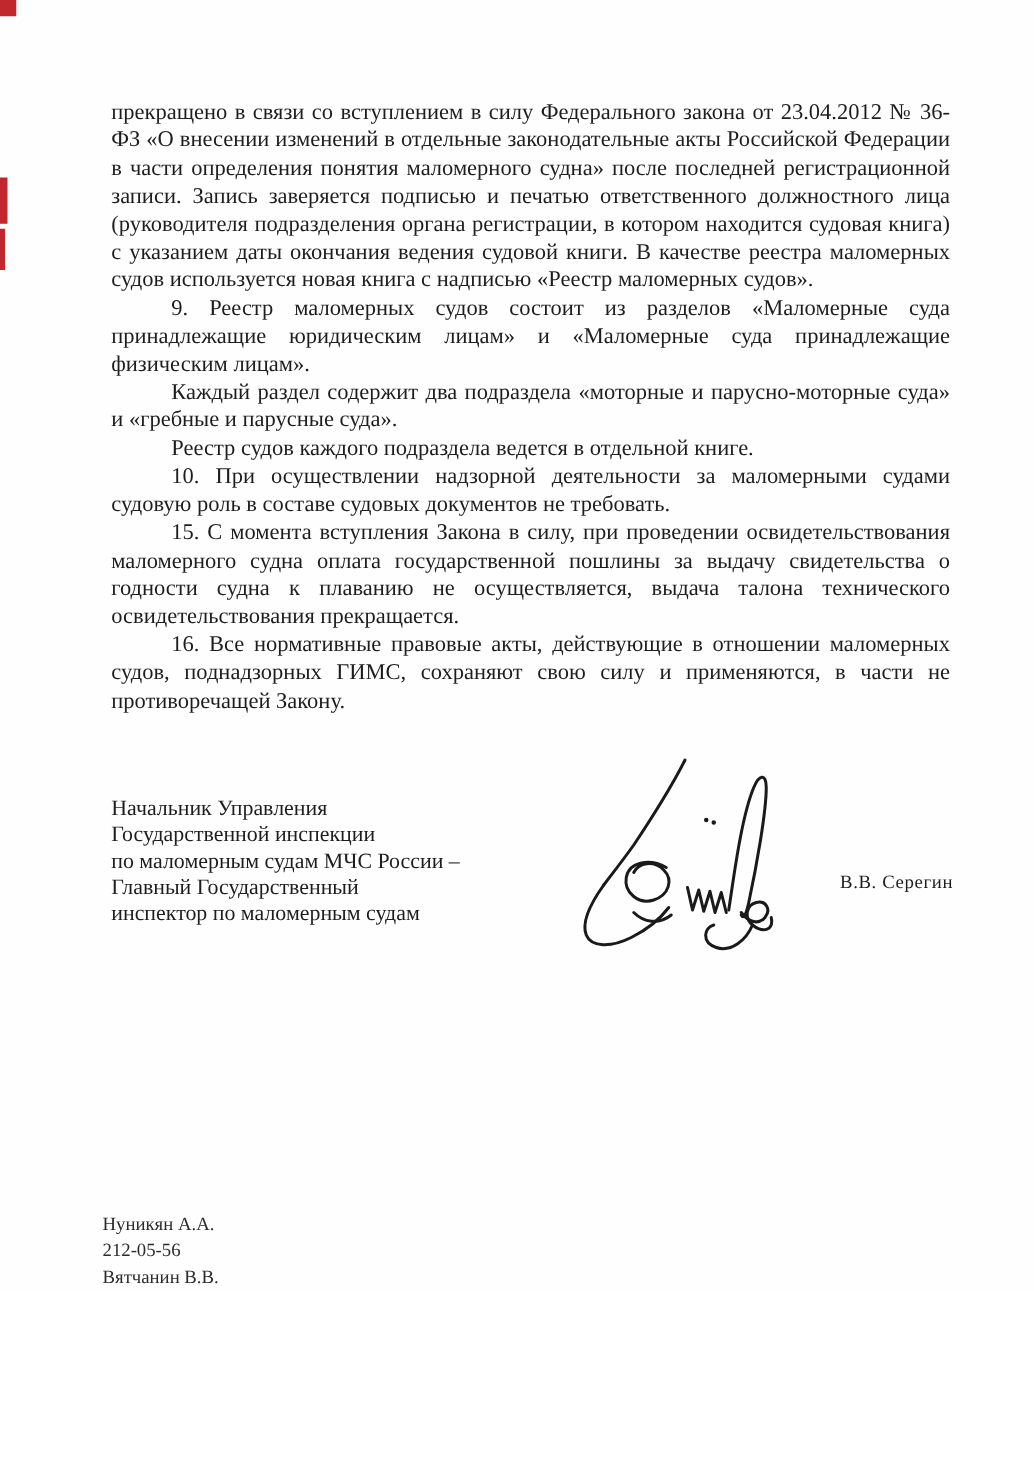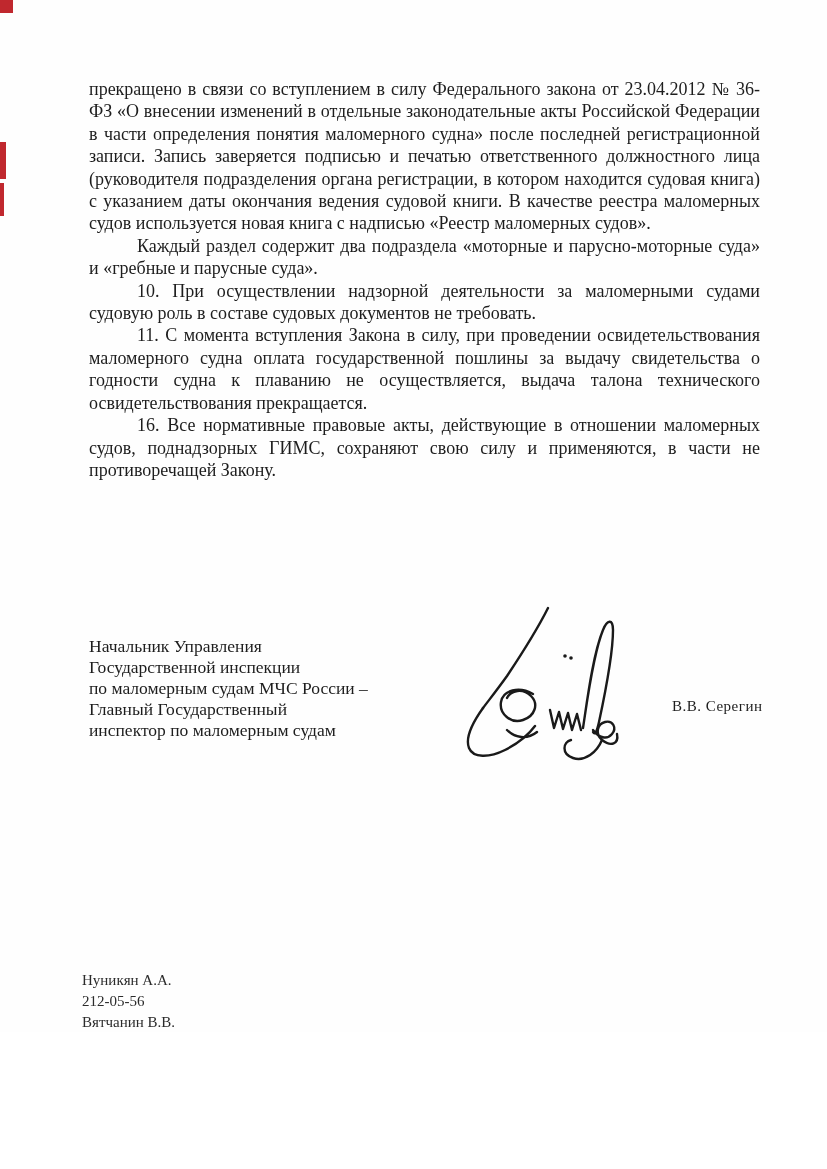--- a/index.html
+++ b/index.html
@@ -72,23 +72,25 @@
 <div class="page">
 
   <div class="mark mark-tl"></div>
   <div class="mark mark-left1"></div>
   <div class="mark mark-left2"></div>
   <div class="mark mark-bottom-line"></div>
   <div class="mark mark-bottom-right"></div>
 
   <div class="body-text">
     <p>прекращено в связи со вступлением в силу Федерального закона от 23.04.2012 № 36-ФЗ «О внесении изменений в отдельные законодательные акты Российской Федерации в части определения понятия маломерного судна» после последней регистрационной записи. Запись заверяется подписью и печатью ответственного должностного лица (руководителя подразделения органа регистрации, в котором находится судовая книга) с указанием даты окончания ведения судовой книги. В качестве реестра маломерных судов используется новая книга с надписью «Реестр маломерных судов».</p>
+    <p class="indent">9. Реестр маломерных судов состоит из разделов «Маломерные суда принадлежащие юридическим лицам» и «Маломерные суда принадлежащие физическим лицам».</p>
     <p class="indent">Каждый раздел содержит два подраздела «моторные и парусно-моторные суда» и «гребные и парусные суда».</p>
+    <p class="indent">Реестр судов каждого подраздела ведется в отдельной книге.</p>
     <p class="indent">10. При осуществлении надзорной деятельности за маломерными судами судовую роль в составе судовых документов не требовать.</p>
-    <p class="indent">11. С момента вступления Закона в силу, при проведении освидетельствования маломерного судна оплата государственной пошлины за выдачу свидетельства о годности судна к плаванию не осуществляется, выдача талона технического освидетельствования прекращается.</p>
+    <p class="indent">15. С момента вступления Закона в силу, при проведении освидетельствования маломерного судна оплата государственной пошлины за выдачу свидетельства о годности судна к плаванию не осуществляется, выдача талона технического освидетельствования прекращается.</p>
     <p class="indent">16. Все нормативные правовые акты, действующие в отношении маломерных судов, поднадзорных ГИМС, сохраняют свою силу и применяются, в части не противоречащей Закону.</p>
   </div>
 
   <div class="sig-block">
     <div>Начальник Управления</div>
     <div>Государственной инспекции</div>
     <div>по маломерным судам МЧС России –</div>
     <div>Главный Государственный</div>
     <div>инспектор по маломерным судам</div>
   </div>

